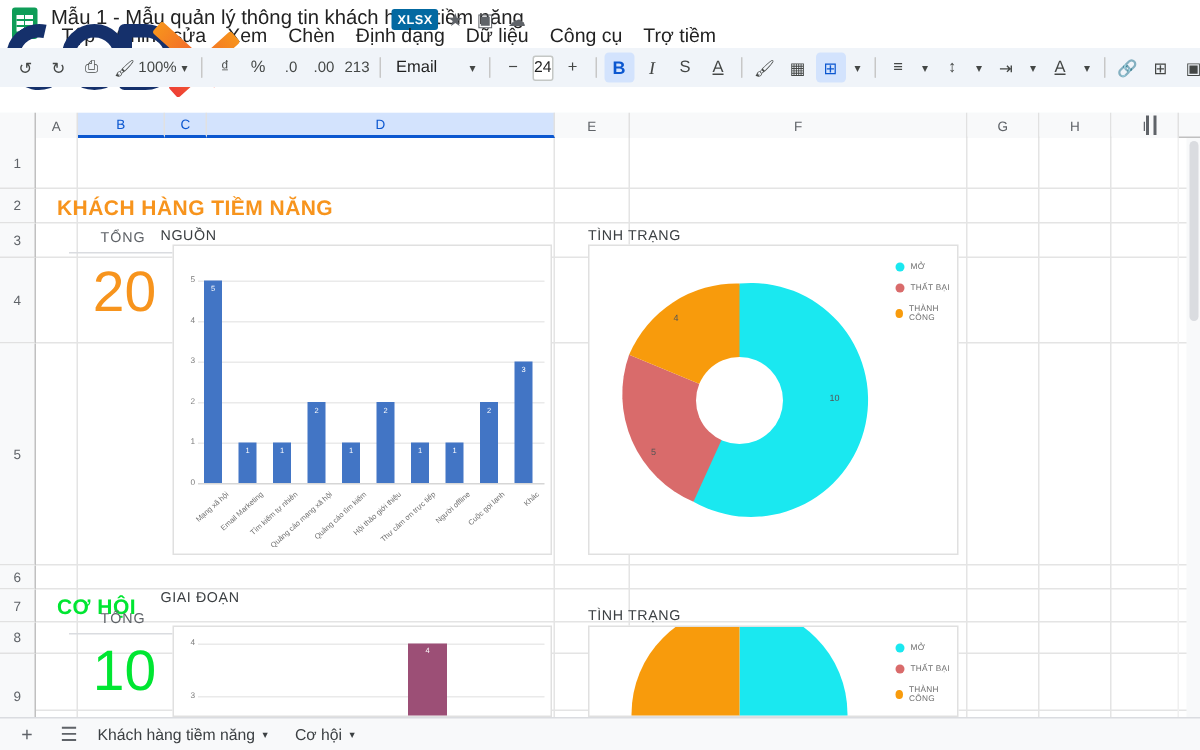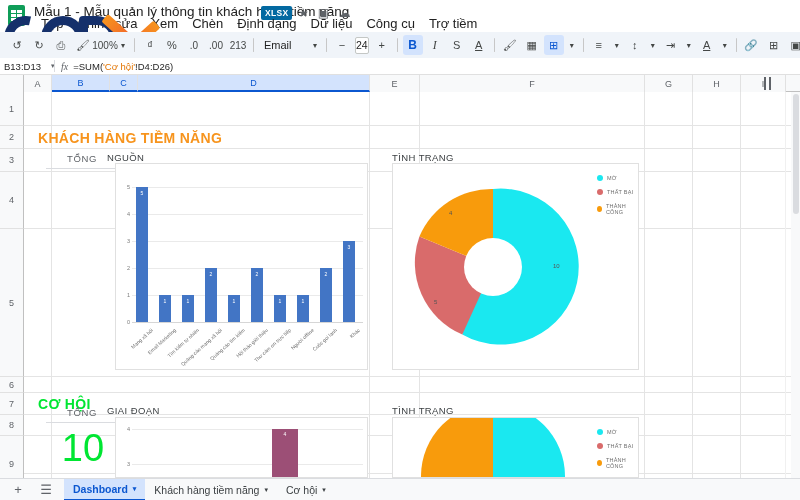--- a/index.html
+++ b/index.html
@@ -223,31 +223,20 @@
     <div class="tb caret">▾</div>
     <div class="tb undl">A</div>
     <div class="tb caret">▾</div>
     <div class="tb sep"></div>
     <div class="tb">🔗</div>
     <div class="tb">⊞</div>
     <div class="tb">▣</div>
 
   </div>
 
-  <div class="formulabar">
-    <div class="namebox">
-      <span>B13:D13</span>
-      <span class="nb-caret">▾</span>
-    </div>
-    <div class="fb-sep"></div>
-    <div class="fx">fx</div>
-    <div class="formula-text">
-      <span>=SUM(</span><span class="q">'Cơ hội'</span><span>!D4:D26)</span>
-    </div>
-  </div>
 
   <div class="grid-wrap">
 
     <div class="colhead">
       <div class="ch corner" style="left:0;width:24px;"></div>
       <div class="ch" style="left:24px;width:28px;">A</div>
       <div class="ch sel" style="left:52px;width:58px;">B</div>
       <div class="ch sel" style="left:110px;width:28px;">C</div>
       <div class="ch sel" style="left:138px;width:232px;">D</div>
       <div class="ch" style="left:370px;width:50px;">E</div>
@@ -288,20 +277,21 @@
       <div class="vline" style="left:395px;height:386px;"></div>
       <div class="vline" style="left:620px;height:386px;"></div>
       <div class="vline" style="left:668px;height:386px;"></div>
       <div class="vline" style="left:716px;height:386px;"></div>
       <div class="vline" style="left:761px;height:386px;background:#f0f0f0;"></div>
 
       <div class="sec-title" style="left:14px;top:38px;color:#f7941d;">KHÁCH HÀNG TIỀM NĂNG</div>
 
       <div class="kpi-label" style="left:26px;top:61px;width:64px;">TỔNG</div>
       <div class="kpi-rule" style="left:22px;top:76px;width:74px;"></div>
+      <div class="kpi-value" style="left:22px;top:84px;width:74px;color:#f7941d;">20</div>
 
       <div class="chart-label" style="left:83px;top:60px;">NGUỒN</div>
 
       <div class="chart-card" style="left:91px;top:71px;width:253px;height:207px;">
 
         <div class="axis-num" style="left:4px;top:20px;width:10px;">5</div>
         <div class="gridline" style="left:16px;top:23px;width:231px;"></div>
         <div class="axis-num" style="left:4px;top:47px;width:10px;">4</div>
         <div class="gridline" style="left:16px;top:50px;width:231px;"></div>
         <div class="axis-num" style="left:4px;top:74px;width:10px;">3</div>
@@ -384,21 +374,21 @@
           <span class="legend-txt">THÀNH CÔNG</span>
         </div>
       </div>
 
       <div class="sec-title" style="left:14px;top:304px;color:#00e632;">CƠ HỘI</div>
 
       <div class="kpi-label" style="left:26px;top:315px;width:64px;">TỔNG</div>
       <div class="kpi-rule" style="left:22px;top:330px;width:74px;"></div>
       <div class="kpi-value" style="left:22px;top:337px;width:74px;color:#00e632;">10</div>
 
-      <div class="chart-label" style="left:83px;top:313px;">GIAI ĐOẠN</div>
+      <div class="chart-label" style="left:83px;top:301px;">GIAI ĐOẠN</div>
 
       <div class="chart-card" style="left:91px;top:325px;width:253px;height:61px;overflow:hidden;">
         <div class="axis-num" style="left:4px;top:8px;width:10px;">4</div>
         <div class="gridline" style="left:16px;top:11px;width:231px;"></div>
         <div class="axis-num" style="left:4px;top:43px;width:10px;">3</div>
         <div class="gridline" style="left:16px;top:46px;width:231px;"></div>
         <div class="bar" style="left:156px;top:11px;width:26px;height:52px;background:#9c4f76;"></div>
         <div class="bar-val" style="left:156px;top:13px;width:26px;">4</div>
       </div>
 
@@ -426,24 +416,20 @@
     </div>
   </div>
 
   <div class="vscroll">
     <div class="vscroll-thumb"></div>
   </div>
 
   <div class="bottombar">
     <div class="bb-icon">+</div>
     <div class="bb-icon">☰</div>
-    <div class="sheet-tab active" style="margin-left:8px;">
-      <span>Dashboard</span>
-      <span class="st-caret">▾</span>
-    </div>
     <div class="sheet-tab">
       <span>Khách hàng tiềm năng</span>
       <span class="st-caret">▾</span>
     </div>
     <div class="sheet-tab">
       <span>Cơ hội</span>
       <span class="st-caret">▾</span>
     </div>
   </div>
 

